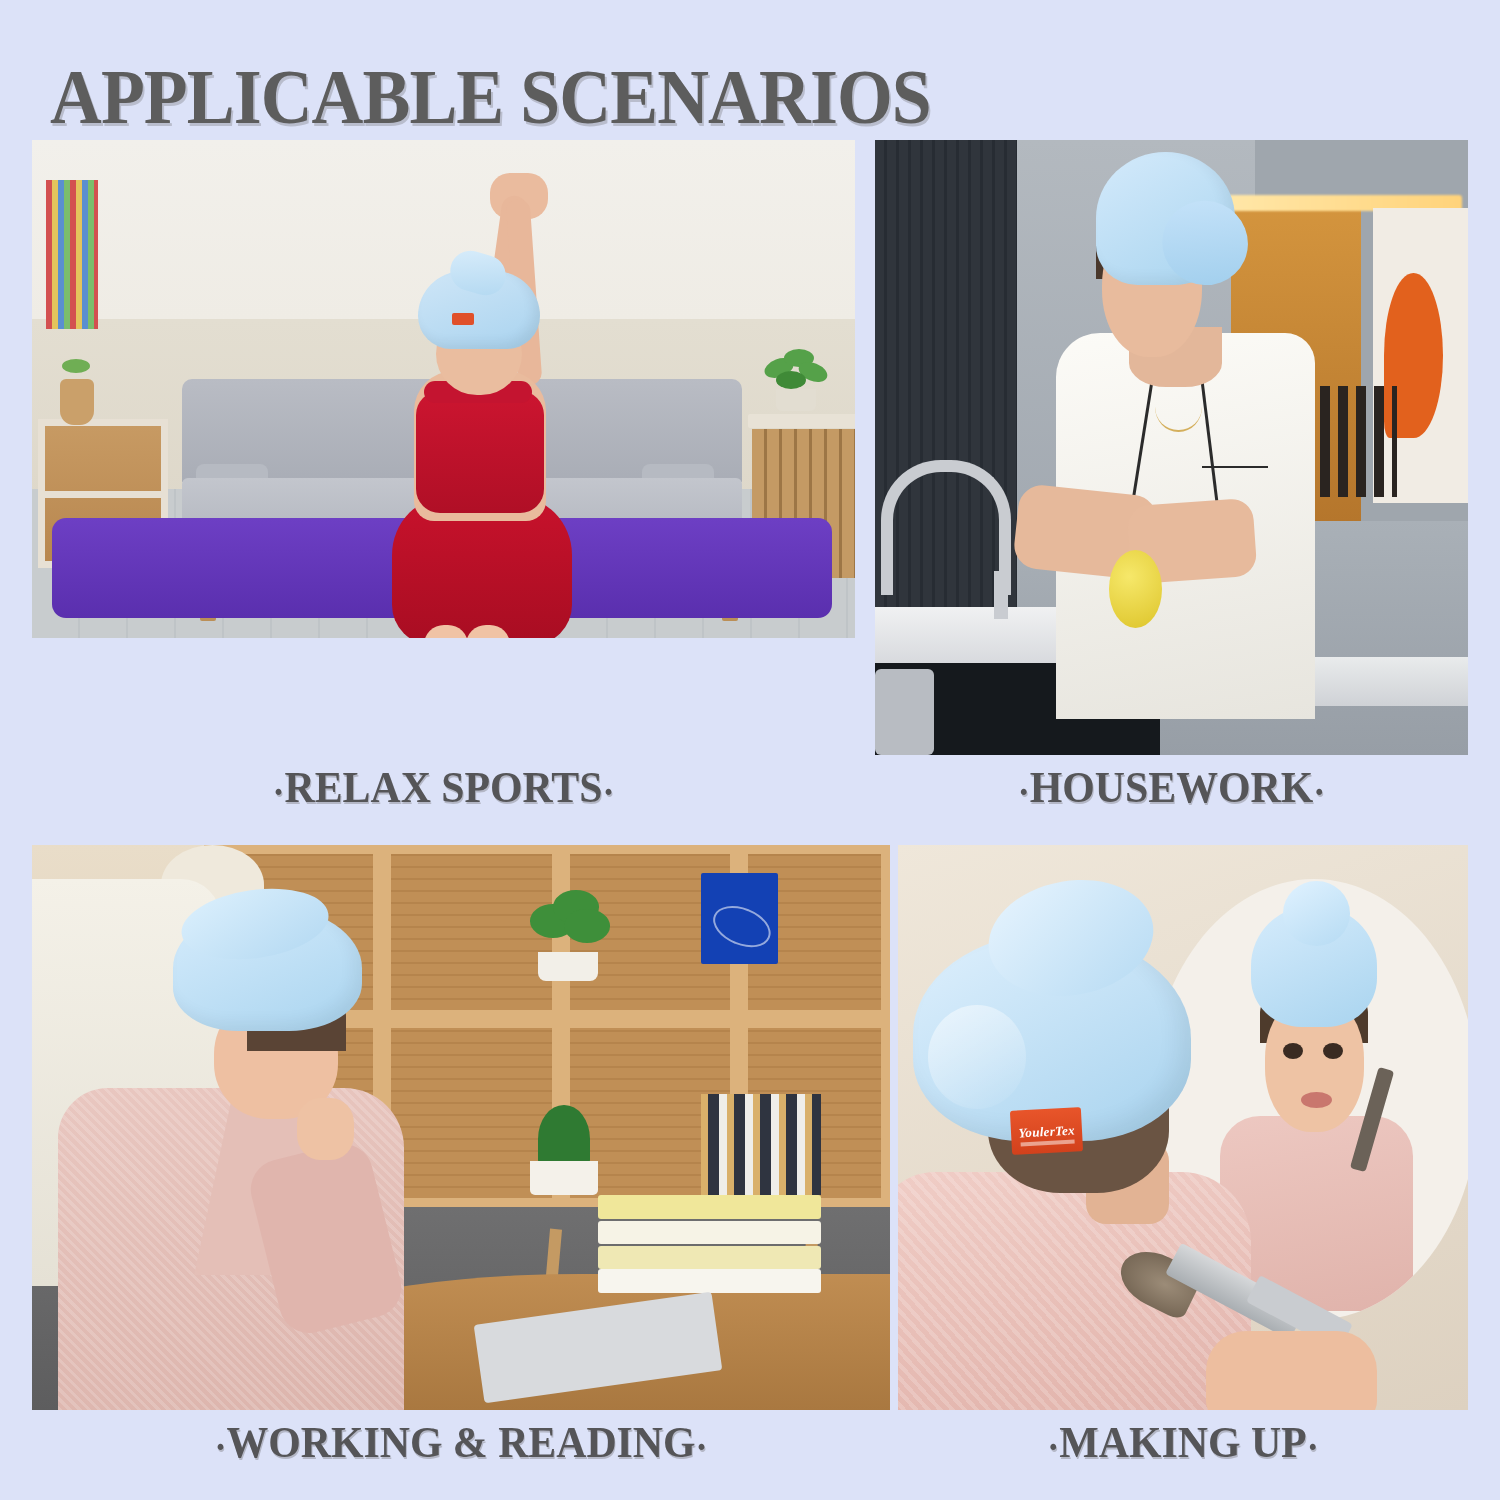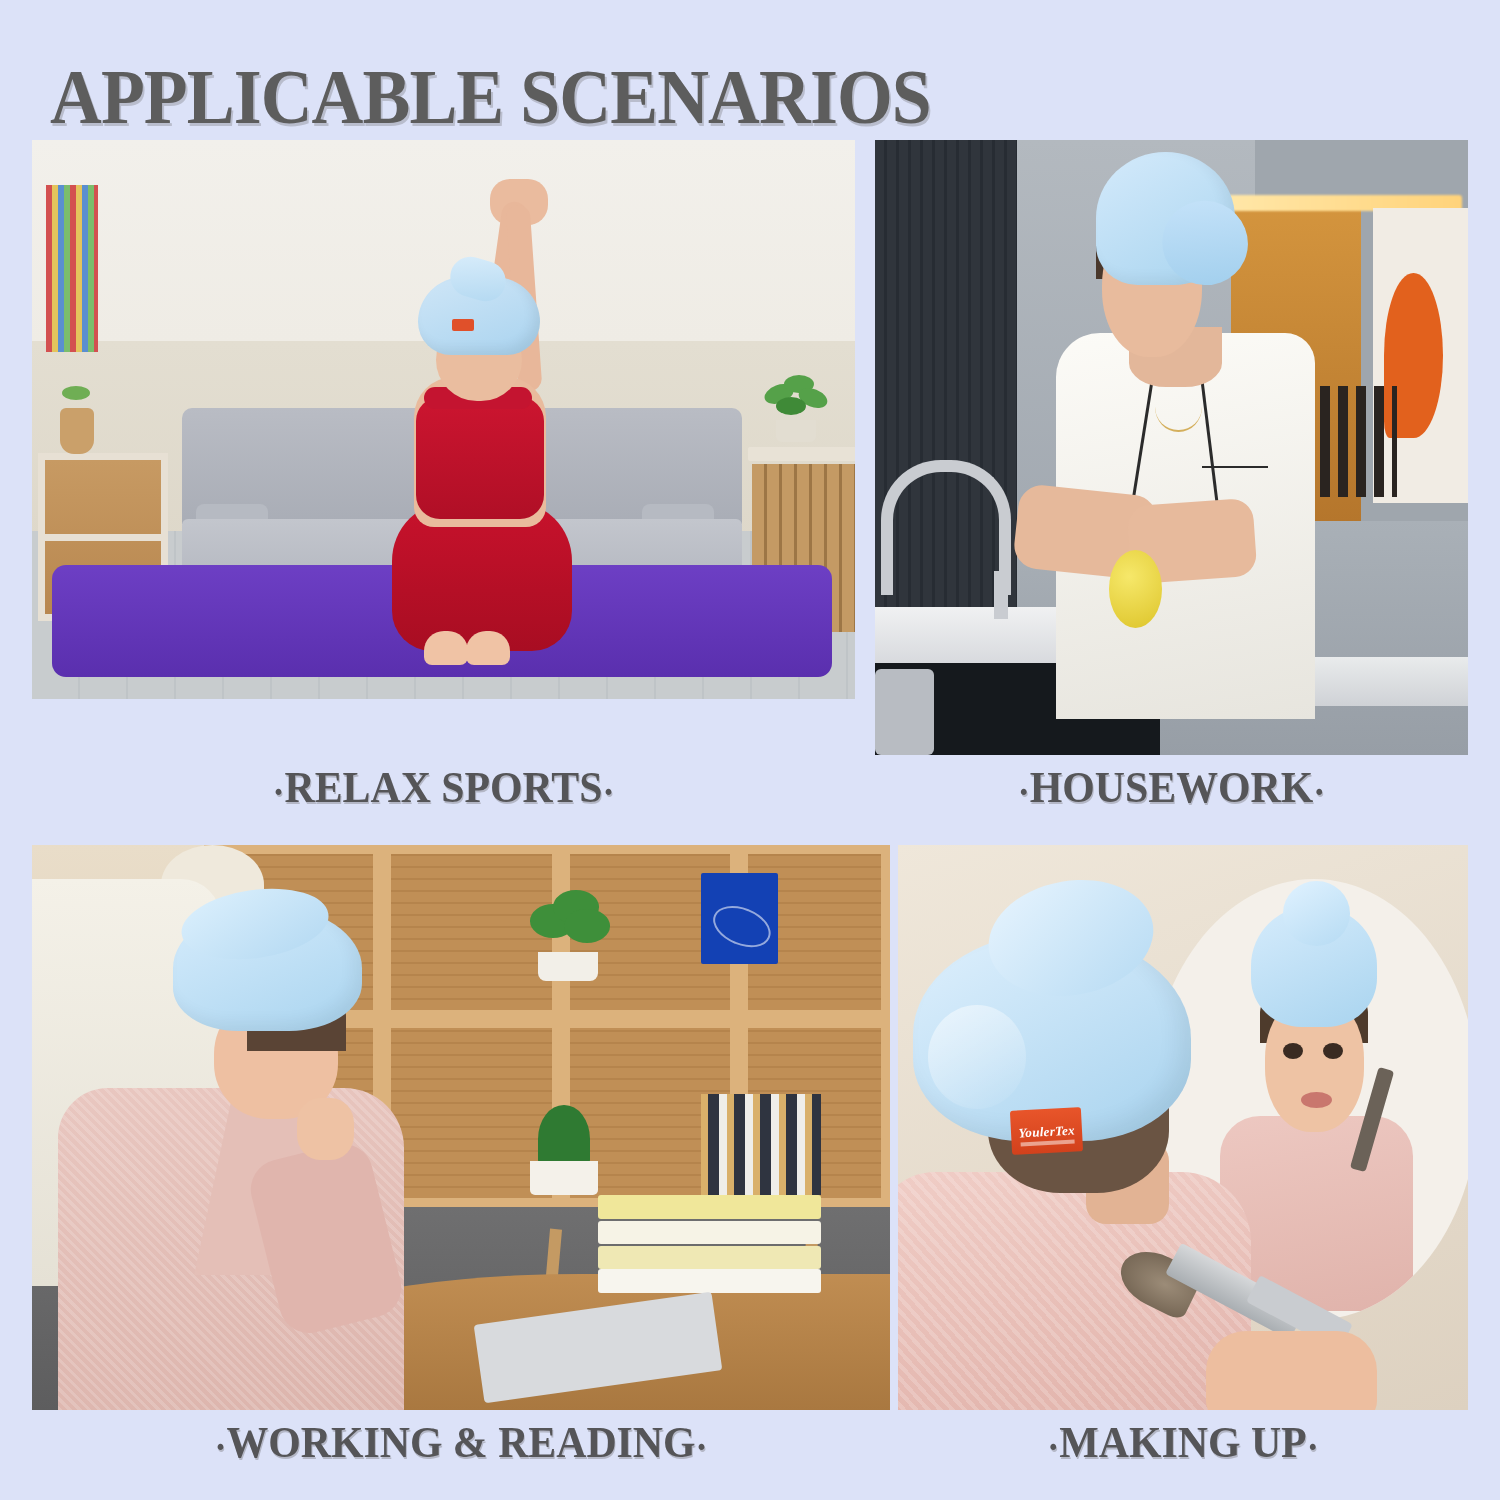--- a/index.html
+++ b/index.html
@@ -26,21 +26,21 @@
     white-space:nowrap;
   }
 
   
   .grid{
     position:absolute;
     left:32px; top:140px;
     width:1436px; height:1310px;
   }
   .cell{position:absolute;}
-  .cell.tl{left:0;    top:0;   width:823px; height:559px;border-radius:6px;}
+  .cell.tl{left:0;    top:0;   width:823px; height:498px;border-radius:6px;}
   .cell.tr{left:843px;top:0;   width:593px; height:615px;}
   .cell.bl{left:0;    top:705px;width:858px;height:565px;}
   .cell.br{left:866px;top:705px;width:570px;height:565px;}
 
   .photo{
     position:absolute; inset:0;
     overflow:hidden;
     background:#cfd4e2;
   }
 

